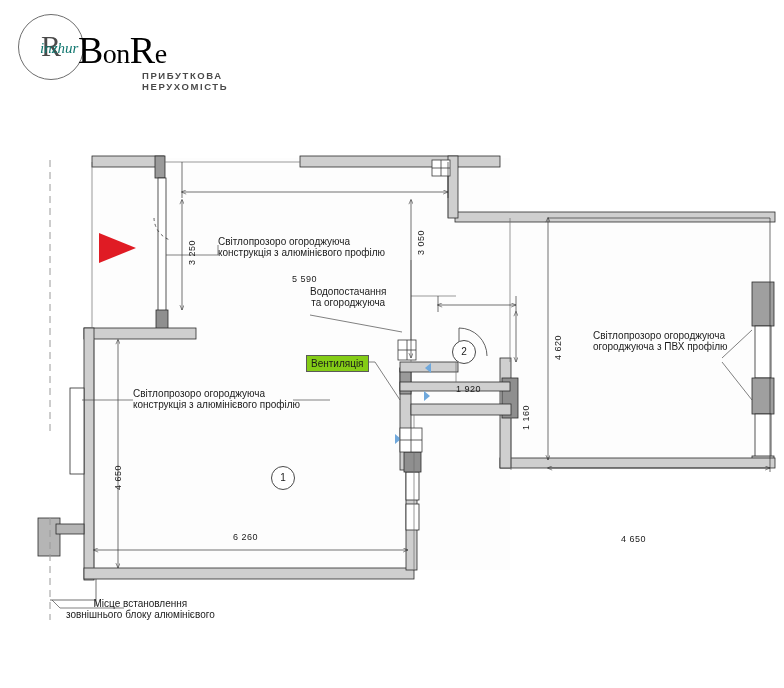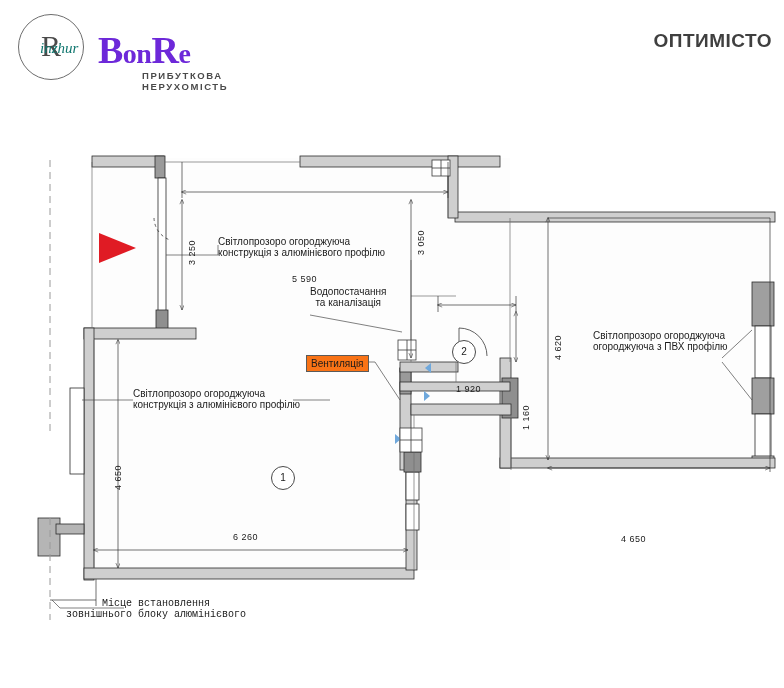--- a/index.html
+++ b/index.html
@@ -52,27 +52,26 @@
     left: 22px;
     top: 26px;
     font-family: "Liberation Serif", serif;
     font-size: 15px;
     font-style: italic;
     color: #0f766e;
     background: rgba(255,255,255,0.0);
   }
   .logo-main {
     position: absolute;
-    left: 80px;
+    left: 60px;
     top: 14px;
     font-family: "Liberation Serif", serif;
     font-size: 38px;
     letter-spacing: -0.5px;
-    color: #6d28d9;
-    font-weight: bold;
+    color: #000000;
   }
   .logo-main .small {
     font-size: 28px;
   }
   .logo-sub {
     position: absolute;
     left: 76px;
     top: 56px;
     font-size: 9.5px;
     letter-spacing: 1.6px;
@@ -111,21 +110,21 @@
     color: #1a1a1a;
     letter-spacing: 0.5px;
     white-space: nowrap;
   }
   .dim.vert {
     transform: rotate(-90deg);
     transform-origin: left top;
   }
   .boxed {
     border: 0.8px solid #5a5a5a;
-    background: #f97316;
+    background: #84cc16;
     padding: 2px 4px;
     text-align: right;
   }
   .room-num {
     position: absolute;
     width: 22px; height: 22px;
     border-radius: 50%;
     border: 1px solid #4a4a4a;
     background: #ffffff;
     font-size: 10px;
@@ -138,21 +137,20 @@
 <body>
 
 <div class="header">
   <div class="logo-wrap">
     <div class="logo-monogram"></div>
     <div class="logo-monogram-letters">R</div>
     <div class="logo-inzhur">inzhur</div>
     <div class="logo-main"><span>B</span><span class="small">on</span><span>R</span><span class="small">e</span></div>
     <div class="logo-sub">ПРИБУТКОВА НЕРУХОМІСТЬ</div>
   </div>
-  <div class="brand-right">ОПТИМІСТО</div>
 </div>
 
 <div class="plan">
 
   <svg width="784" height="588" viewBox="0 0 784 588">
     <defs>
       <marker id="arrS" markerWidth="8" markerHeight="8" refX="7" refY="3" orient="auto">
         <path d="M0,0 L7,3 L0,6" fill="none" stroke="#333" stroke-width="0.8"></path>
       </marker>
       <marker id="arrE" markerWidth="8" markerHeight="8" refX="1" refY="3" orient="auto">
@@ -318,36 +316,36 @@
   <div class="dim vert" style="left:113px; top:390px;">4 650</div>
   <div class="dim" style="left:233px; top:432px;">6 260</div>
 
   <div class="lbl" style="left:218px; top:136px;">
     <span>Світлопрозоро огороджуюча</span><br>
     <span>конструкція з алюмінієвого профілю</span>
   </div>
 
   <div class="lbl" style="left:310px; top:186px;text-align:center;">
     <span>Водопостачання</span><br>
-    <span>та каналізація</span>
+    <span>та огороджуюча</span>
   </div>
 
   <div class="lbl boxed" style="left:306px; top:255px;">Вентиляція</div>
 
   <div class="lbl" style="left:133px; top:288px;">
     <span>Світлопрозоро огороджуюча</span><br>
     <span>конструкція з алюмінієвого профілю</span>
   </div>
 
   <div class="lbl" style="left:593px; top:230px;">
     <span>Світлопрозоро огороджуюча</span><br>
     <span>огороджуюча з ПВХ профілю</span>
   </div>
 
-  <div class="lbl" style="left:66px; top:498px; text-align:center;font-family:Liberation Mono, monospace;">
+  <div class="lbl" style="left:66px; top:498px; text-align:center;">
     <span>Місце встановлення</span><br>
     <span>зовнішнього блоку алюмінієвого</span>
   </div>
 
   <div class="room-num" style="left:271px; top:366px;">1</div>
   <div class="room-num" style="left:452px; top:240px;">2</div>
 
 </div>
 
 </body></html>

